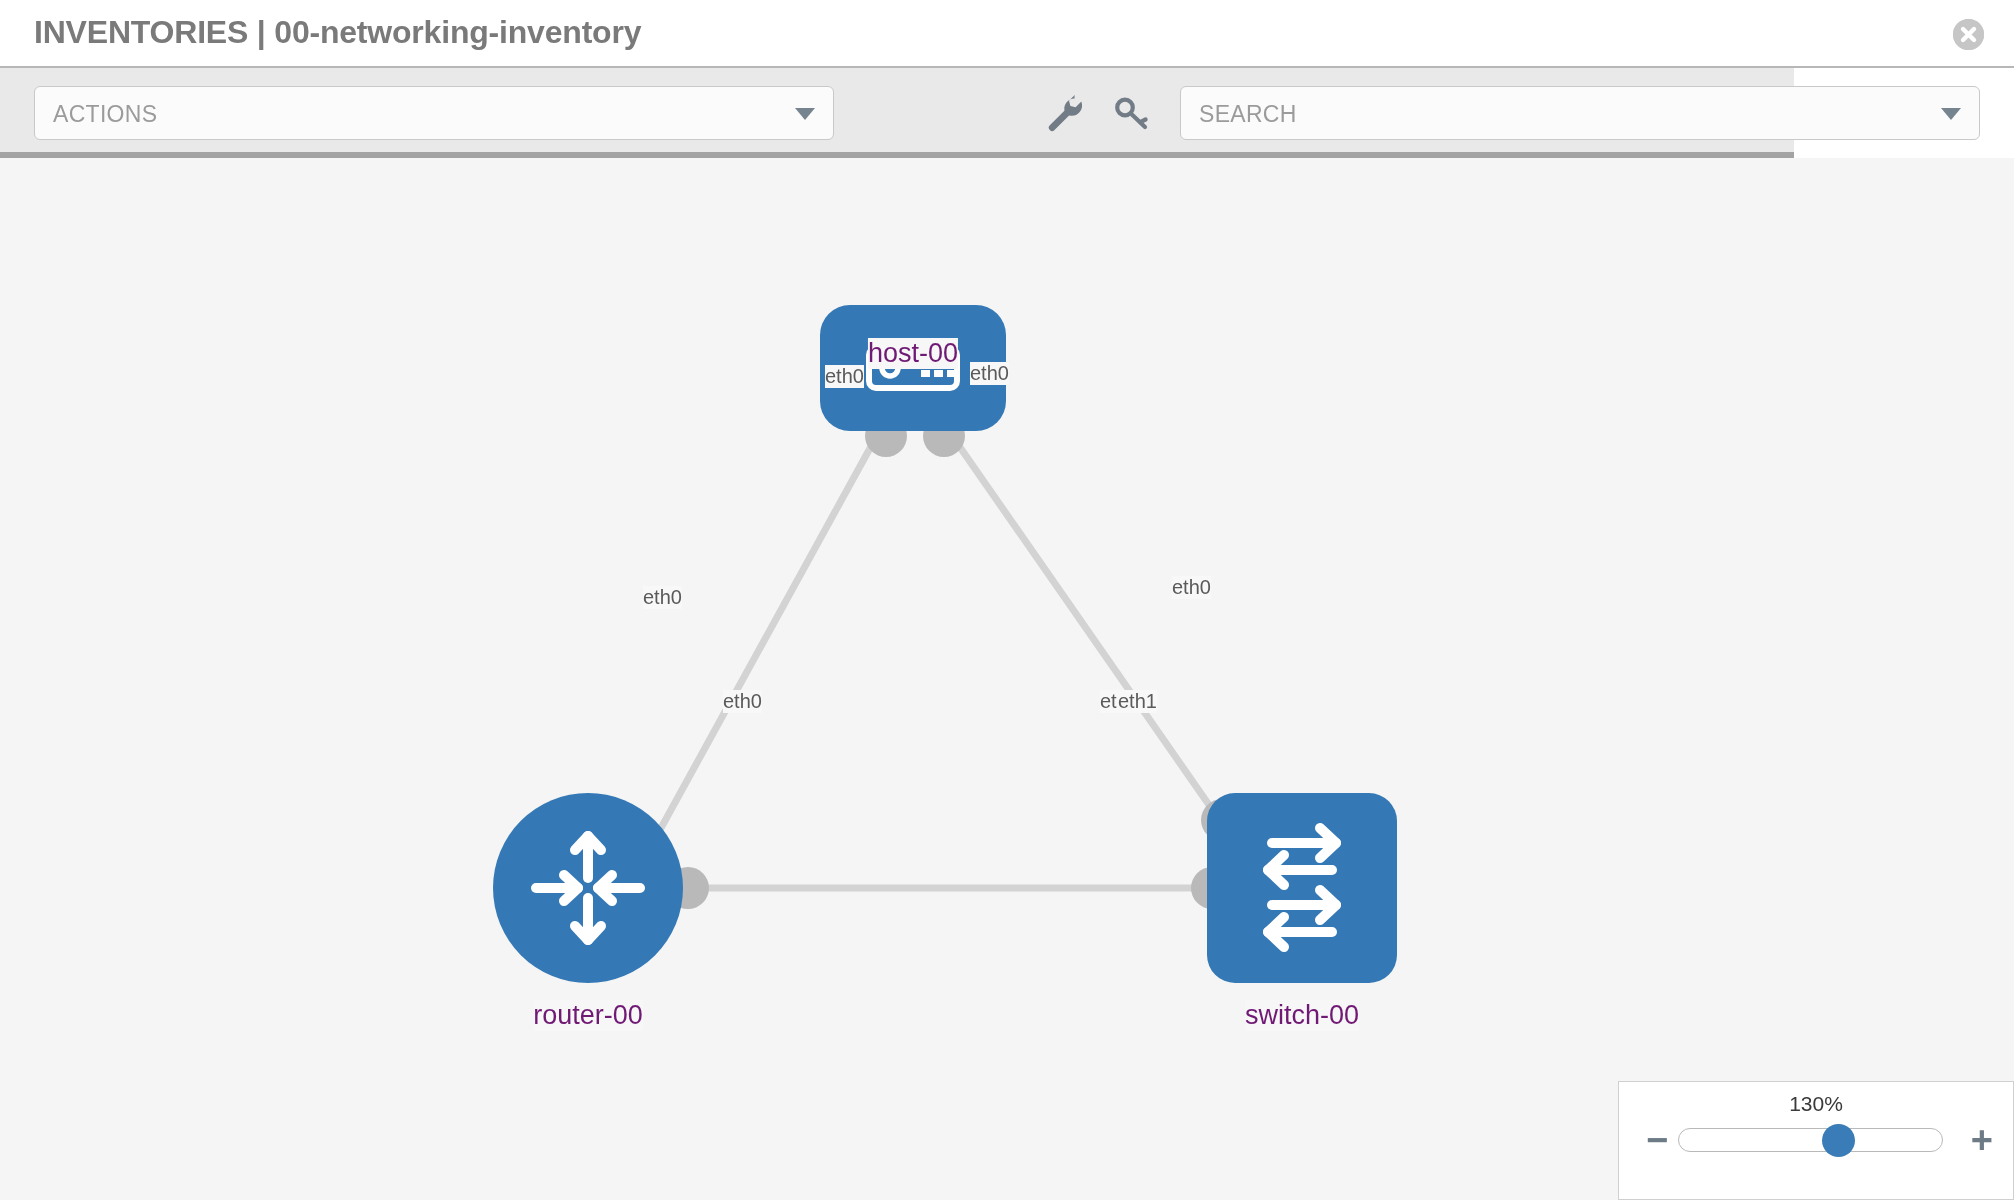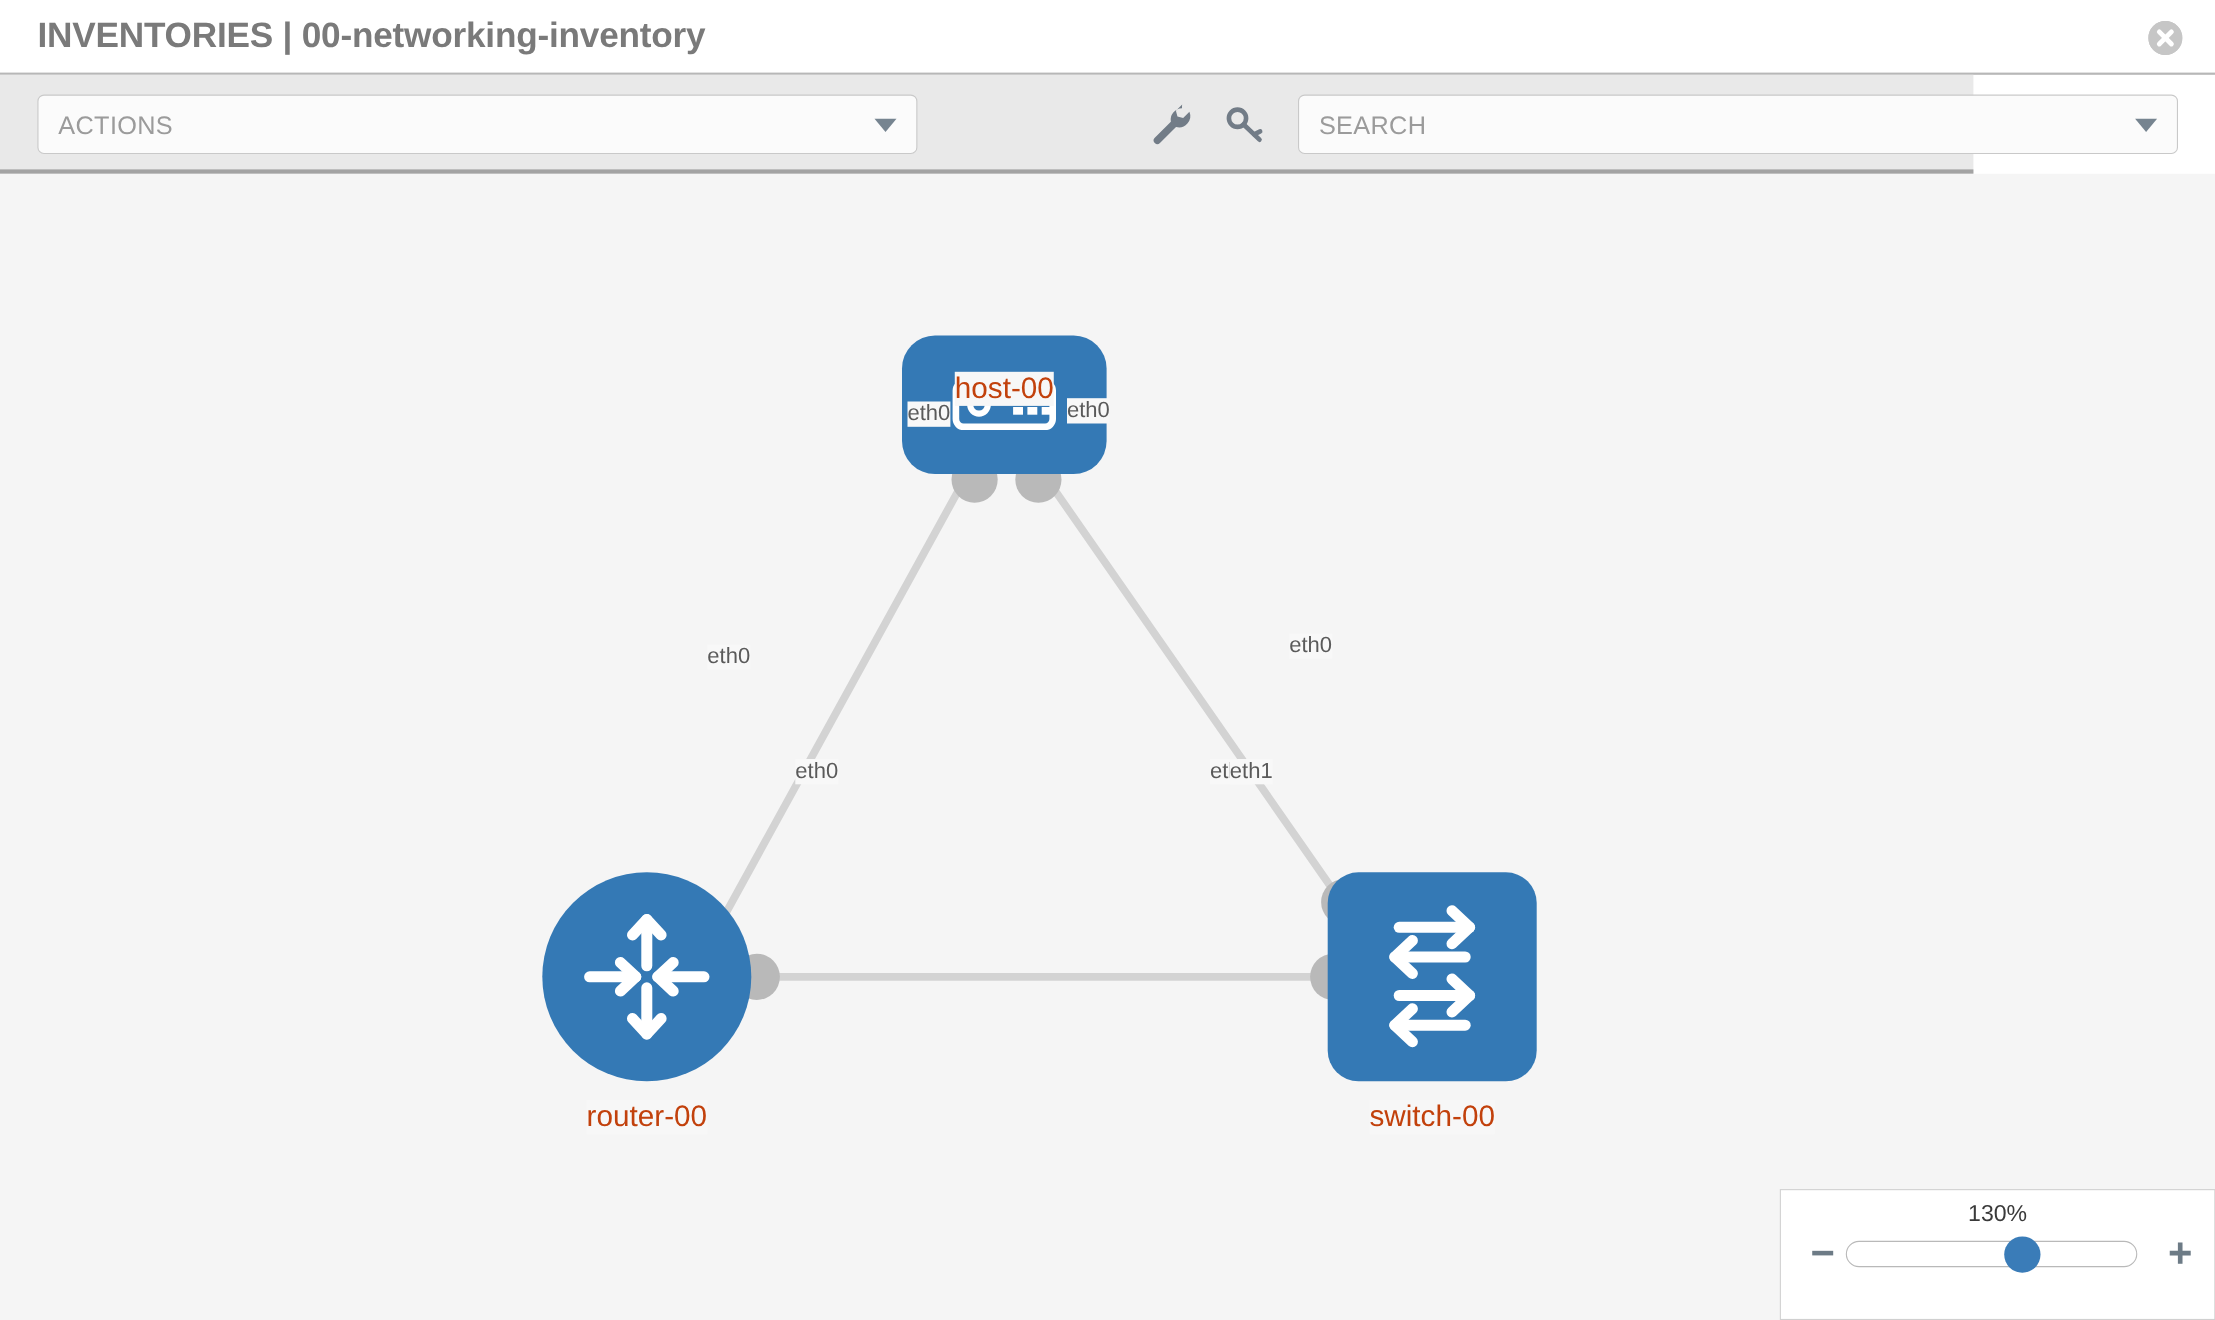--- a/index.html
+++ b/index.html
@@ -45,21 +45,21 @@
     cursor: pointer;
   }
   .close-btn svg { display: block; }
 
   
   .toolbar {
     position: absolute;
     left: 0; top: 68px;
     width: 1794px; height: 90px;
     background: #e9e9e9;
-    border-bottom: 4px solid #a3a3a3;
+    border-bottom: 6px solid #a3a3a3;
   }
   .actions-select {
     position: absolute;
     left: 34px; top: 18px;
     width: 800px; height: 54px;
     background: #fbfbfb;
     border: 1.5px solid #c9c9c9;
     border-radius: 6px;
     cursor: pointer;
   }
@@ -112,21 +112,21 @@
     width: 2014px; height: 1042px;
     background: #f5f5f5;
     overflow: hidden;
   }
   .canvas > svg { position: absolute; left: 0; top: 0; }
 
   
   .node-label {
     position: absolute;
     font-size: 27px;
-    color: #c2410c;
+    color: #701a75;
     background: #f7f7f7;
     white-space: nowrap;
     transform: translateX(-50%);
     cursor: pointer;
   }
   .iface-label {
     position: absolute;
     font-size: 20px;
     color: #5a5a5a;
     background: #f8f8f8;

